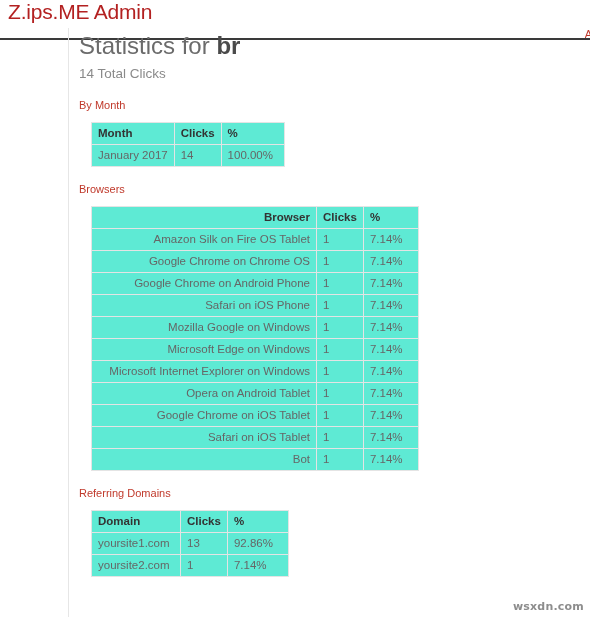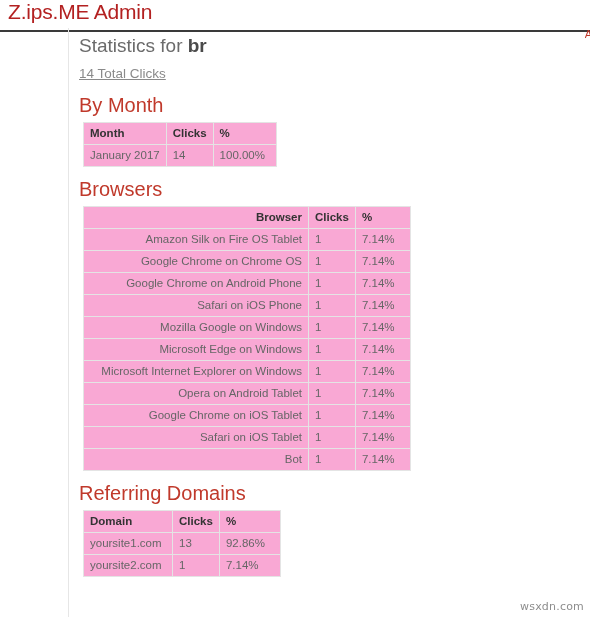--- a/index.html
+++ b/index.html
@@ -14,21 +14,21 @@
     font-family: "Liberation Sans", sans-serif;
     color: #555555;
     position: relative;
   }
 
   
   .brandbar {
     position: absolute;
     left: 0; top: 0;
     width: 590px;
-    height: 32px;
+    height: 40px;
     border-bottom: 2px solid #3a3a3a;
     box-sizing: border-box;
     background: #ffffff;
   }
   .brand-title {
     position: absolute;
     left: 8px;
     top: -1px;
     font-size: 21px;
     line-height: 26px;
@@ -59,53 +59,52 @@
 
   .content {
     position: absolute;
     left: 79px;
     top: 28px;
     width: 500px;
   }
 
   
   .page-heading {
-    font-size: 19px;
+    font-size: 24px;
     font-weight: 400;
     color: #6b6b6b;
     margin: 6px 0 0 0;
     line-height: 24px;
     white-space: nowrap;
   }
   .page-heading b { color: #4a4a4a; font-weight: 700; }
 
   .subheading {
     font-size: 13.5px;
     color: #8a8a8a;
     margin: 7px 0 0 0;
     line-height: 18px;
     white-space: nowrap;
-    text-decoration: underline;
   }
 
   .section-heading {
-    font-size: 20px;
+    font-size: 11px;
     font-weight: 400;
     color: #c0392b;
     margin: 12px 0 7px 0;
     line-height: 20px;
     white-space: nowrap;
   }
 
   
   table.stats {
     border-collapse: collapse;
     font-size: 11.5px;
-    background: #f9a8d4;
-    margin: 0 0 2px 4px;
+    background: #5eead4;
+    margin: 0 0 2px 12px;
     border: 1px solid #e4e4e4;
   }
   table.stats th,
   table.stats td {
     border: 1px solid #e4e4e4;
     padding: 3px 6px;
     text-align: left;
     font-weight: 400;
     color: #666666;
     white-space: nowrap;
@@ -135,20 +134,21 @@
   
   .watermark {
     position: absolute;
     right: 6px;
     bottom: 4px;
     font-size: 11px;
     color: #8d8d8d;
     font-family: "DejaVu Sans", sans-serif;
     letter-spacing: 0.2px;
     white-space: nowrap;
+    font-weight: bold;
   }
 </style>
 </head>
 <body>
 
 <div class="brandbar">
   <div class="brand-title">Z.ips.ME Admin</div>
 </div>
 
 <div class="topright-link">All</div>

